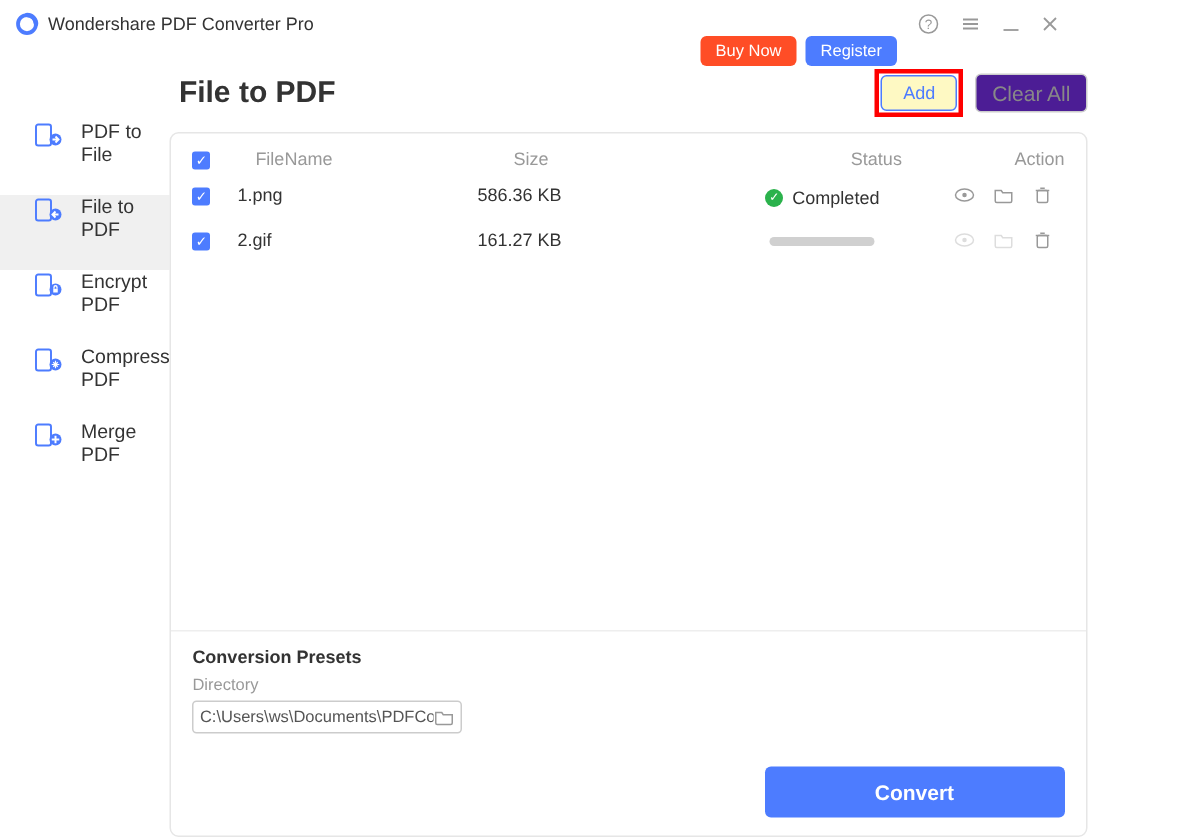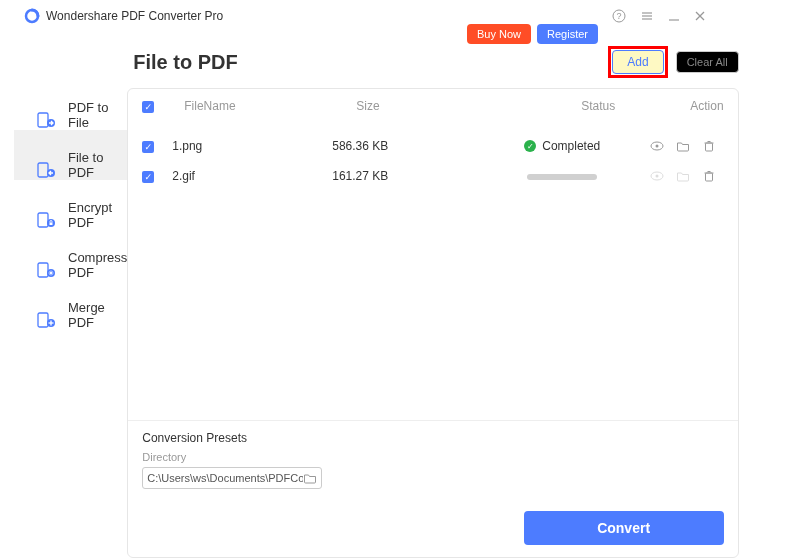--- a/index.html
+++ b/index.html
@@ -1,56 +1,56 @@
 <!DOCTYPE html>
 <html><head>
 <meta charset="utf-8">
 <style>
 * { box-sizing: border-box; margin: 0; padding: 0; }
 body { font-family: -apple-system, BlinkMacSystemFont, "Segoe UI", Arial, sans-serif; font-size: 12px; color: #333; background: #fff; width: 800px; height: 558px; overflow: hidden; }
-.window { width: 716px; height: 558px; display: flex; flex-direction: column; padding-left: 14px; }
+.window { width: 716px; height: 558px; display: flex; flex-direction: column; }
 .titlebar { height: 32px; display: flex; align-items: center; padding: 0 10px; }
 .titlebar .logo { width: 16px; height: 16px; margin-right: 6px; display: flex; align-items: center; justify-content: center; }
 .titlebar .title { font-size: 12px; color: #333; font-weight: 500; }
 .titlebar .spacer { flex: 1; }
 .btn { border: none; border-radius: 4px; padding: 4px 10px; font-size: 11px; cursor: pointer; margin-top: 36px; }
 .btn-buy { background: #ff4d26; color: #fff; }
 .btn-register { background: #4d7cff; color: #fff; margin-left: 6px; }
 .titlebar .ctrl { margin-left: 14px; color: #999; cursor: pointer; font-size: 14px; }
 .body { flex: 1; display: flex; }
 .sidebar { width: 196px; padding-top: 48px; }
-.sidebar-item { display: flex; align-items: flex-end; height: 50px; padding-left: 22px; cursor: pointer; color: #333; font-size: 13px; }
+.sidebar-item { display: flex; align-items: flex-start; height: 50px; padding-left: 22px; cursor: pointer; color: #333; font-size: 13px; }
 .sidebar-item.active { background: #f0f0f0; }
 .sidebar-item .sicon { width: 20px; height: 20px; margin-right: 12px; display: flex; align-items: center; justify-content: center; }
 .main { flex: 1; display: flex; flex-direction: column; padding-right: 16px; }
 .main-header { display: flex; align-items: center; padding: 14px 0 10px 6px; }
 .main-title { font-size: 20px; font-weight: 700; flex: 1; }
 .add-wrap { border: 3px solid #ff0000; padding: 1px; margin-right: 8px; }
 .btn-add { background: #fef9c3; border: 1px solid #4d7cff; color: #4d7cff; border-radius: 4px; padding: 4px 14px; font-size: 12px; cursor: pointer; text-align: right; }
-.btn-clear { background: #000000; border: 1px solid #ccc; color: #888; border-radius: 4px; padding: 4px 10px; font-size: 11px; cursor: pointer; }
+.btn-clear { background: #4c1d95; border: 1px solid #ccc; color: #888; border-radius: 4px; padding: 4px 10px; font-size: 14px; cursor: pointer; }
 .panel { flex: 1; border: 1px solid #e6e6e6; border-radius: 6px; display: flex; flex-direction: column; overflow: hidden; }
 .table-header { display: flex; align-items: center; height: 34px; padding: 0 14px; color: #999; font-size: 12px; gap: 12px; }
 .col-check { width: 30px; }
 .col-name { width: 160px; }
 .col-size { width: 150px; }
 .col-status { width: 160px; text-align: center; }
 .col-action { flex: 1; text-align: center; }
-.table-row { display: flex; align-items: flex-end; height: 30px; padding: 0 14px; font-size: 12px; color: #333; }
+.table-row { display: flex; align-items: flex-start; height: 30px; padding: 0 14px; font-size: 12px; color: #333; }
 .check { width: 12px; height: 12px; background: #4d7cff; border-radius: 2px; display: inline-flex; align-items: center; justify-content: center; cursor: pointer; }
 .check::after { content: "✓"; color: #fff; font-size: 9px; }
 .status-done { display: inline-flex; align-items: center; }
 .status-done .dot { width: 12px; height: 12px; background: #2bb24c; border-radius: 50%; display: inline-flex; align-items: center; justify-content: center; margin-right: 6px; }
 .status-done .dot::after { content: "✓"; color: #fff; font-size: 8px; }
 .status-progress { display: inline-block; width: 70px; height: 6px; background: #d0d0d0; border-radius: 3px; }
 .action-icons { display: flex; justify-content: center; gap: 12px; color: #999; }
 .action-icons.disabled { color: #ccc; }
 .aicon { cursor: pointer; }
 .filler { flex: 1; }
 .presets { border-top: 1px solid #eee; padding: 10px 14px; }
-.presets-title { font-size: 12px; font-weight: 400; margin-bottom: 6px; }
+.presets-title { font-size: 12px; font-weight: 700; margin-bottom: 6px; }
 .presets-label { font-size: 11px; color: #999; margin-bottom: 4px; }
 .dir-input { display: flex; align-items: center; border: 1px solid #ccc; border-radius: 3px; width: 180px; height: 22px; padding: 0 4px; font-size: 11px; color: #555; }
 .dir-input span:first-child { flex: 1; overflow: hidden; white-space: nowrap; }
 .convert-bar { display: flex; justify-content: flex-end; padding: 12px 14px; }
 .btn-convert { background: #4d7cff; color: #fff; border: none; border-radius: 4px; width: 200px; height: 34px; font-size: 14px; font-weight: 600; cursor: pointer; }
 svg { display: block; }
 </style>
 </head>
 <body>
 

